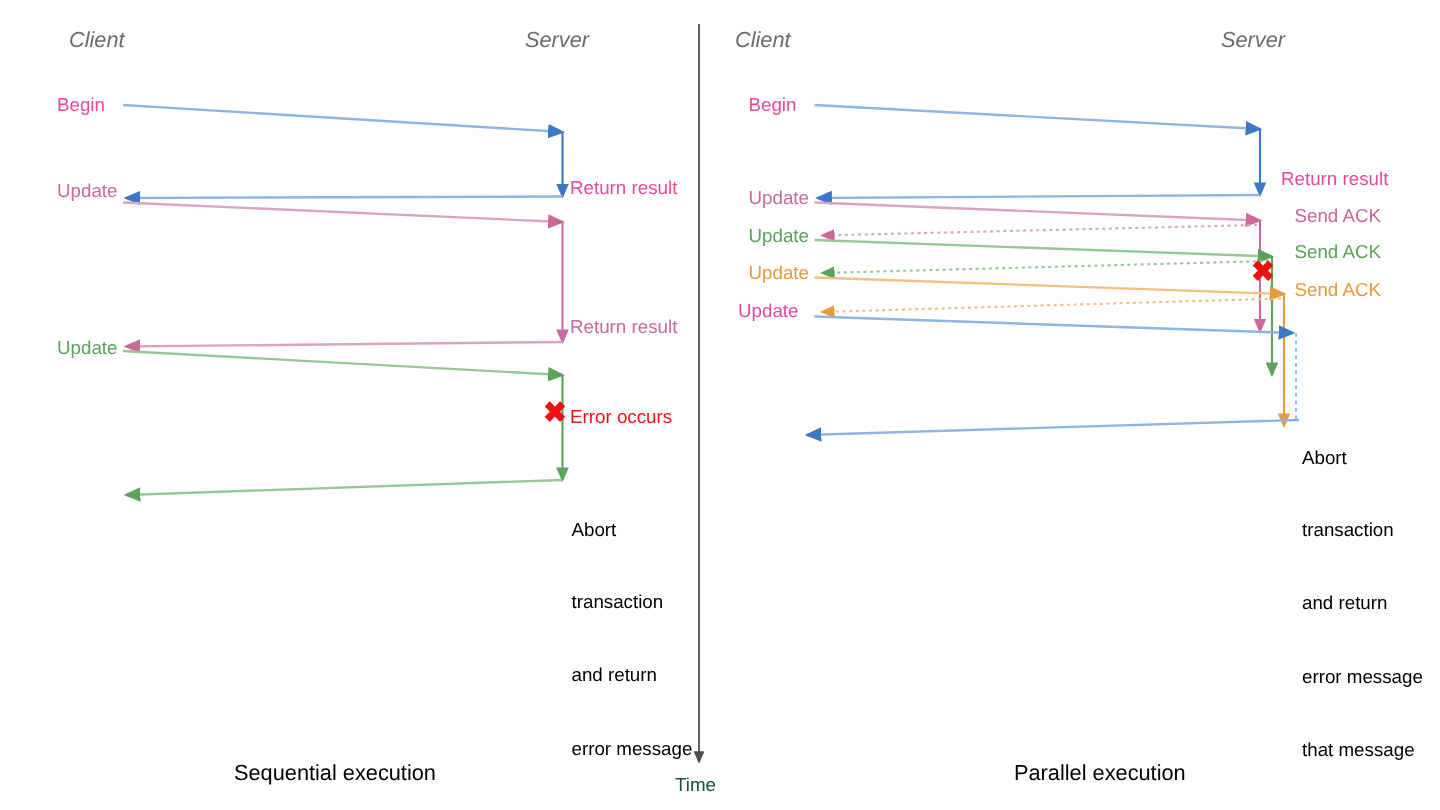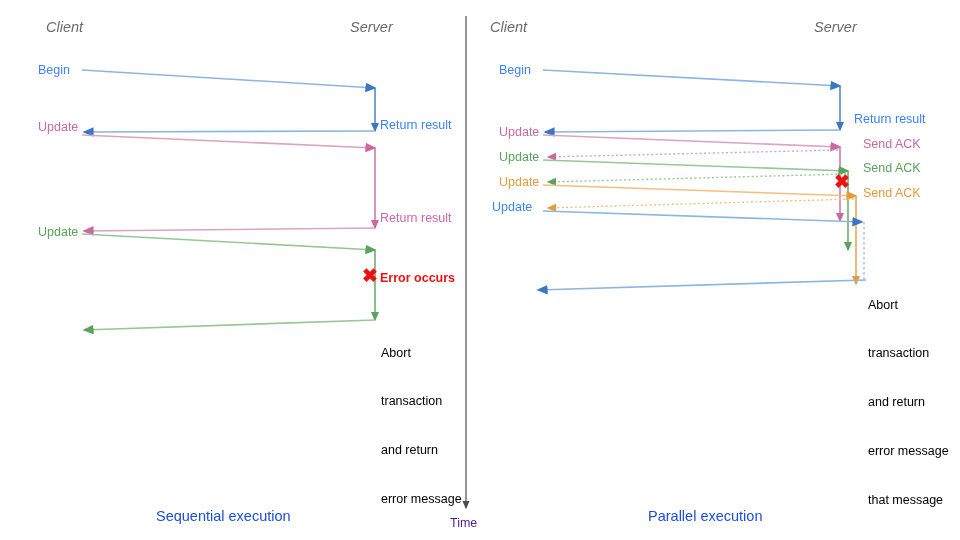--- a/index.html
+++ b/index.html
@@ -2,28 +2,28 @@
 <html><head>
 <meta charset="utf-8">
 <style>
   html,body{margin:0;padding:0;background:#ffffff;}
   body{width:960px;height:540px;overflow:hidden;
        font-family:"Liberation Sans","DejaVu Sans",sans-serif;}
   #stage{position:relative;width:960px;height:540px;}
   svg.layer{position:absolute;left:0;top:0;width:960px;height:540px;}
   .lbl{position:absolute;white-space:pre;line-height:1.18;}
   .role{font-style:italic;font-size:14.5px;color:#6b6b6b;}
-  .caption{font-size:14.5px;color:#1d4ed8;}
-  .timelbl{font-size:12.5px;color:#4c1d95;}
+  .caption{font-size:14.5px;color:#000000;}
+  .timelbl{font-size:12.5px;color:#14532d;}
   .msg{font-size:12.5px;}
-  .msg.blue{color:#3b82f6;}
+  .msg.blue{color:#ec4899;}
   .msg.pink{color:#c9699e;}
   .msg.green{color:#5aa35a;}
   .msg.orange{color:#e79a3c;}
-  .msg.red{color:#ee1111;font-weight:bold;}
+  .msg.red{color:#ee1111;}
   .block{font-size:12.5px;line-height:1.3;}
   .xmark{position:absolute;font-size:19px;font-weight:bold;color:#ee1111;
          font-family:"Liberation Sans",sans-serif;line-height:1;}
 </style>
 </head>
 <body>
 
 <div id="stage">
 
   <svg class="layer" viewBox="0 0 960 540">
@@ -133,15 +133,15 @@
     <div>and return</div>
     <div>error message</div>
     <div>that message</div>
     
     
     
     
     
   </div>
 
-  <div class="lbl caption" style="left:648px;top:508px;">Parallel execution</div>
+  <div class="lbl caption" style="left:676px;top:508px;">Parallel execution</div>
 
 </div>
 
 </body></html>

